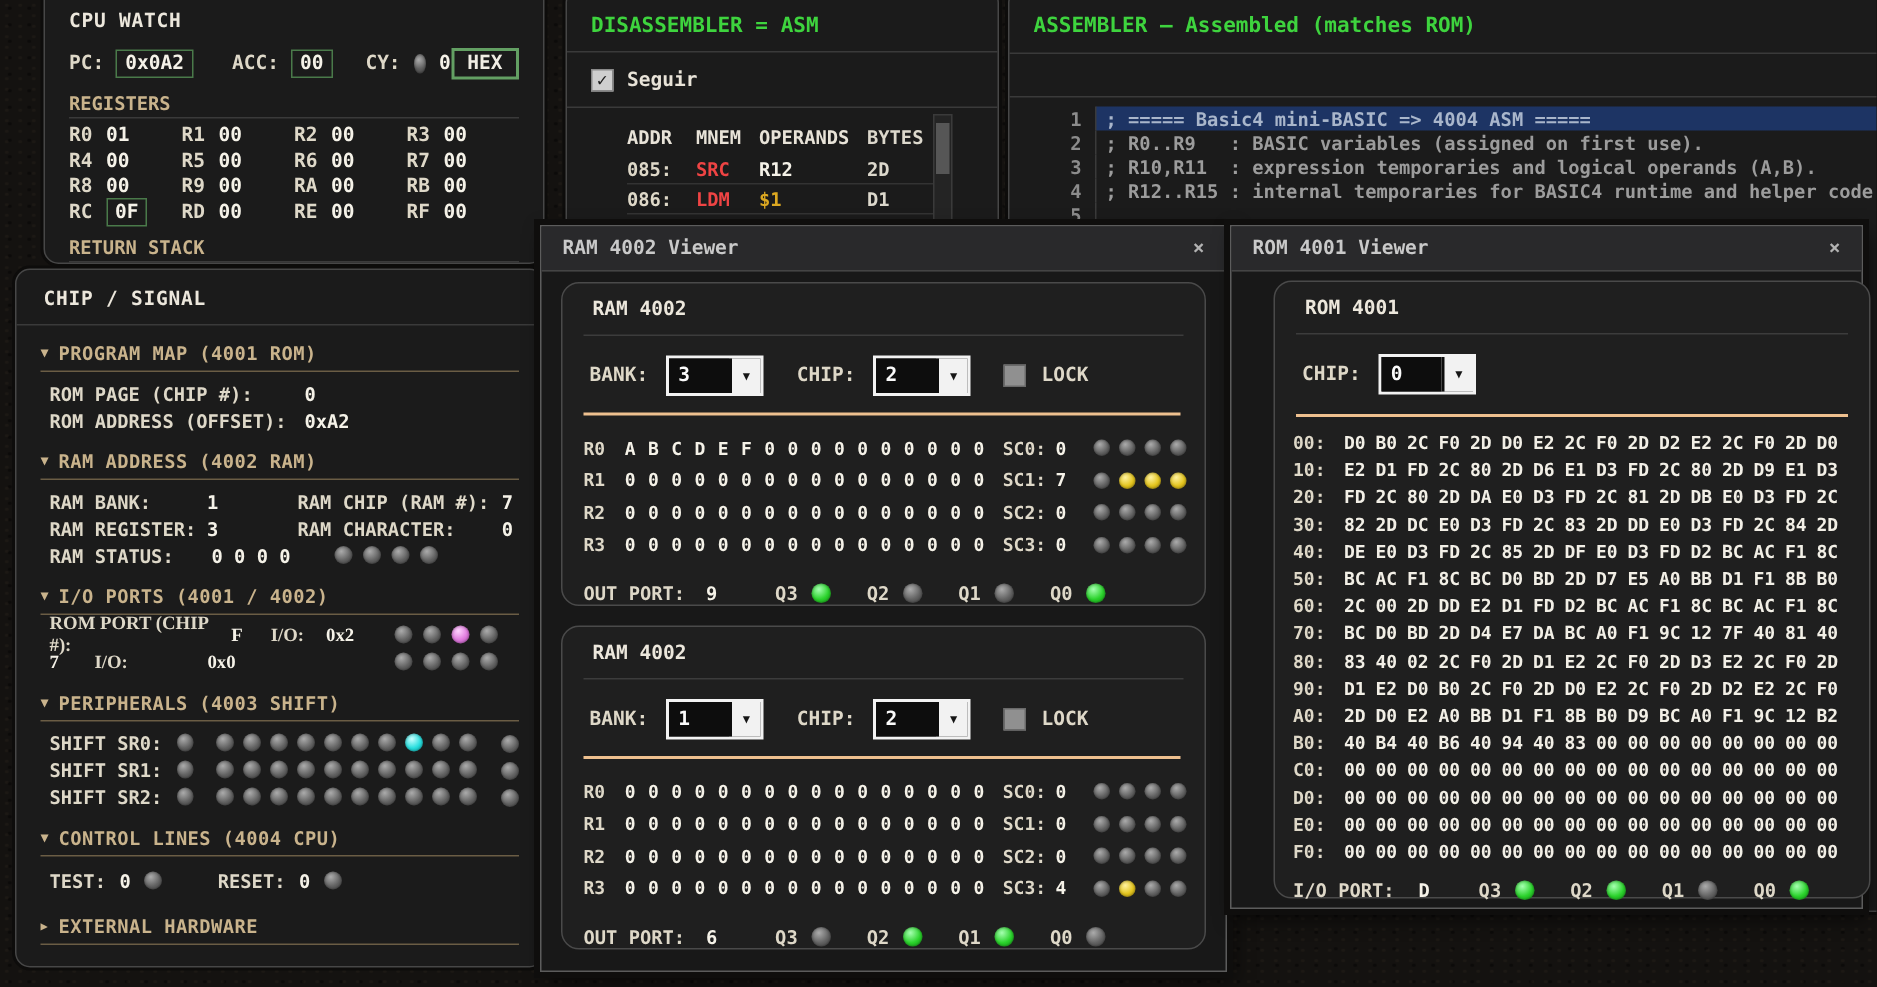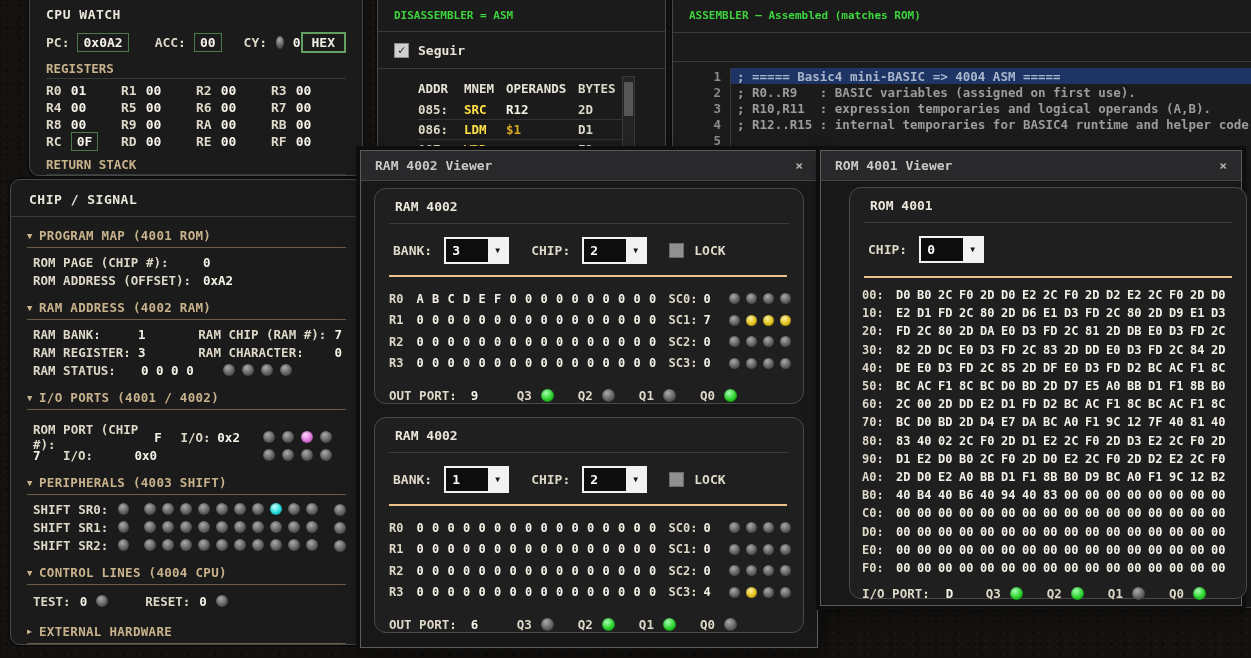--- a/index.html
+++ b/index.html
@@ -41,21 +41,21 @@
   position:absolute; background:#1f1f1f;
   border:1px solid #4a4a4a; border-radius:12px;
 }
 .p-title { font-size:13px; color:#ece7dc; letter-spacing:.5px; }
 .rule { height:1px; background:#3a3a3a; }
 .sec-rule { height:1px; background:#6b5d45; }
 .orange-rule { height:2px; background:#eec08f; margin:10px 16px 0; }
 .sub-rule { height:1px; background:#3c3c3c; margin:9px 14px 0; }
 .lbl { color:#ded8c8; }
 .val { color:#f5f2e8; }
-.green-title { color:#3ed43e; font-size:11px; }
+.green-title { color:#3ed43e; font-size:14px; }
 .sec-h { color:#c9b38c; font-size:12.5px; letter-spacing:.3px; }
 .tri { color:#c9b38c; font-size:9px; width:12px; display:inline-block; }
 .led {
   display:inline-block; width:12px; height:12px; border-radius:50%;
   background:radial-gradient(circle at 38% 30%, #ababab, #636363 55%, #414141);
   box-shadow:inset 0 0 2px rgba(0,0,0,.5);
   vertical-align:middle;
 }
 .led.green   { background:radial-gradient(circle at 38% 30%, #a5ffb0, #2bd32c 55%, #159417); }
 .led.yellow  { background:radial-gradient(circle at 38% 30%, #fff2a0, #e4c51e 55%, #a98d10); }
@@ -93,21 +93,21 @@
 .ctl-row { display:flex; align-items:center; height:20px; margin:2px 20px 0 22px; font-size:12.5px; gap:9px; }
 
 #disassembler { left:377px; top:-8px; width:289px; height:320px; padding-top:16px; z-index:2; }
 #disassembler .green-title { margin-left:16px; }
 #disassembler .rule { margin-top:9px; }
 .seguir { display:flex; align-items:center; gap:9px; margin:9px 0 0 16px; font-size:13px; height:18px; color:#e8e3d8; }
 .cb { width:15px; height:15px; background:#cfcfcf; border:1px solid #8a8a8a; display:inline-flex; align-items:center; justify-content:center; font-size:12px; color:#1d1d1d; }
 .cb.gray { background:#909090; border-color:#6a6a6a; }
 .dis-head { display:flex; margin:12px 0 4px 40px; font-size:12.5px; color:#e8e3d8; }
 .dis-row { display:flex; margin-left:40px; height:20px; align-items:center; font-size:12.5px; border-bottom:1px solid #333; width:205px; }
-.c-addr { width:46px; } .c-mnem { width:42px; color:#fde047; } .c-oper { width:72px; } .c-byte { width:44px; color:#dcd8cc; }
+.c-addr { width:46px; } .c-mnem { width:42px; color:#ef4444; } .c-oper { width:72px; } .c-byte { width:44px; color:#dcd8cc; }
 .dis-head .c-mnem { color:#e8e3d8; }
 .oper-imm { color:#dca821; }
 .dis-scroll { position:absolute; right:30px; top:83px; width:13px; height:228px; background:#242424; border:1px solid #3a3a3a; }
 .dis-thumb { margin:5px 1px 0; height:34px; background:#565656; }
 
 #assembler { left:672px; top:-8px; width:585px; height:616px; padding-top:16px; border-radius:10px 0 0 10px; }
 #assembler .green-title { margin-left:16px; }
 #assembler .rule.r1 { margin-top:10px; }
 #assembler .strip { height:28px; }
 .code { padding-top:6px; font-size:12.5px; }
@@ -294,21 +294,21 @@
         <span class="led  off"></span>
         <span class="led  off"></span>
       </span>
   </div>
 
   <div class="sec">
     <span class="tri">▼</span>
     <span class="sec-h">I/O PORTS (4001 / 4002)</span>
   </div>
   <div class="sec-rule"></div>
-  <div id="io-rows" style="margin-top:18px;">
+  <div id="io-rows" style="margin-top:4px;font-family:Liberation Serif, serif;">
       <div class="cs-row">
      <span class="lbl" style="width:138px;">ROM PORT (CHIP #):</span>
      <span class="val w30">F</span>
      <span class="lbl w42">I/O:</span>
      <span class="val" style="width:52px;">0x2</span>
      <span class="ledgrp" style="margin-left:auto;margin-right:10px;">
           <span class="led  off"></span>
           <span class="led  off"></span>
           <span class="led  magenta"></span>
           <span class="led  off"></span>

